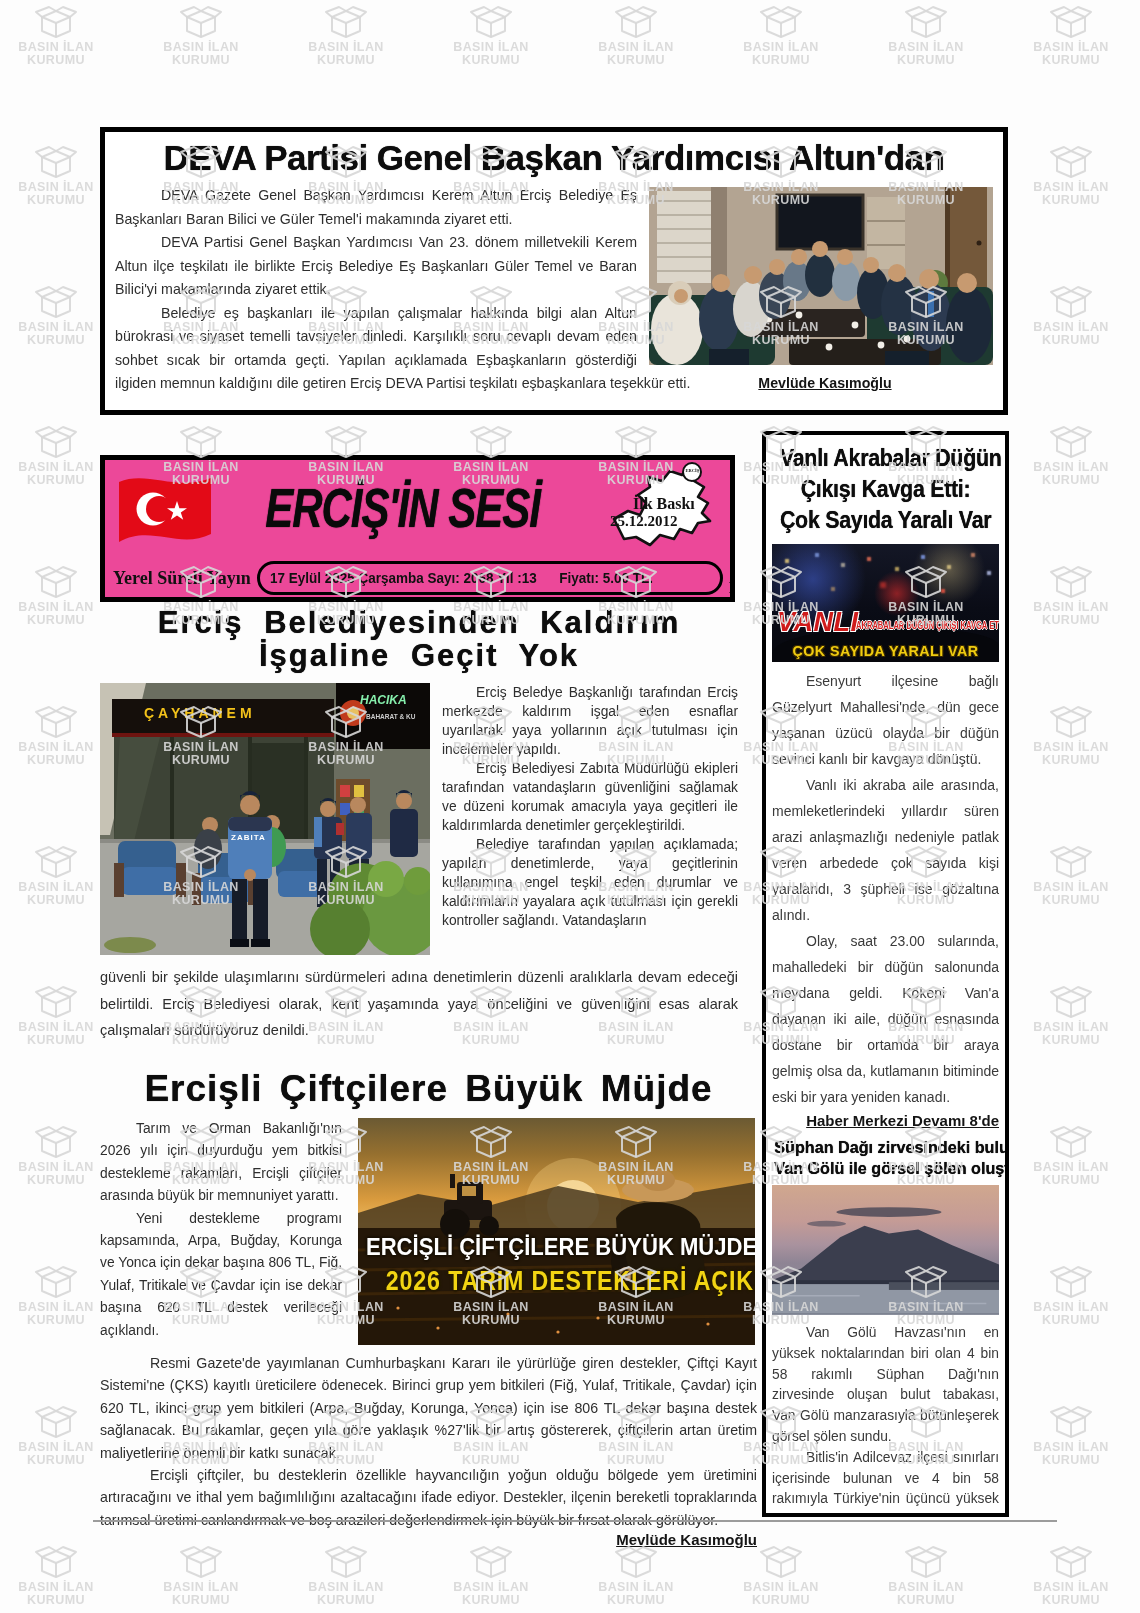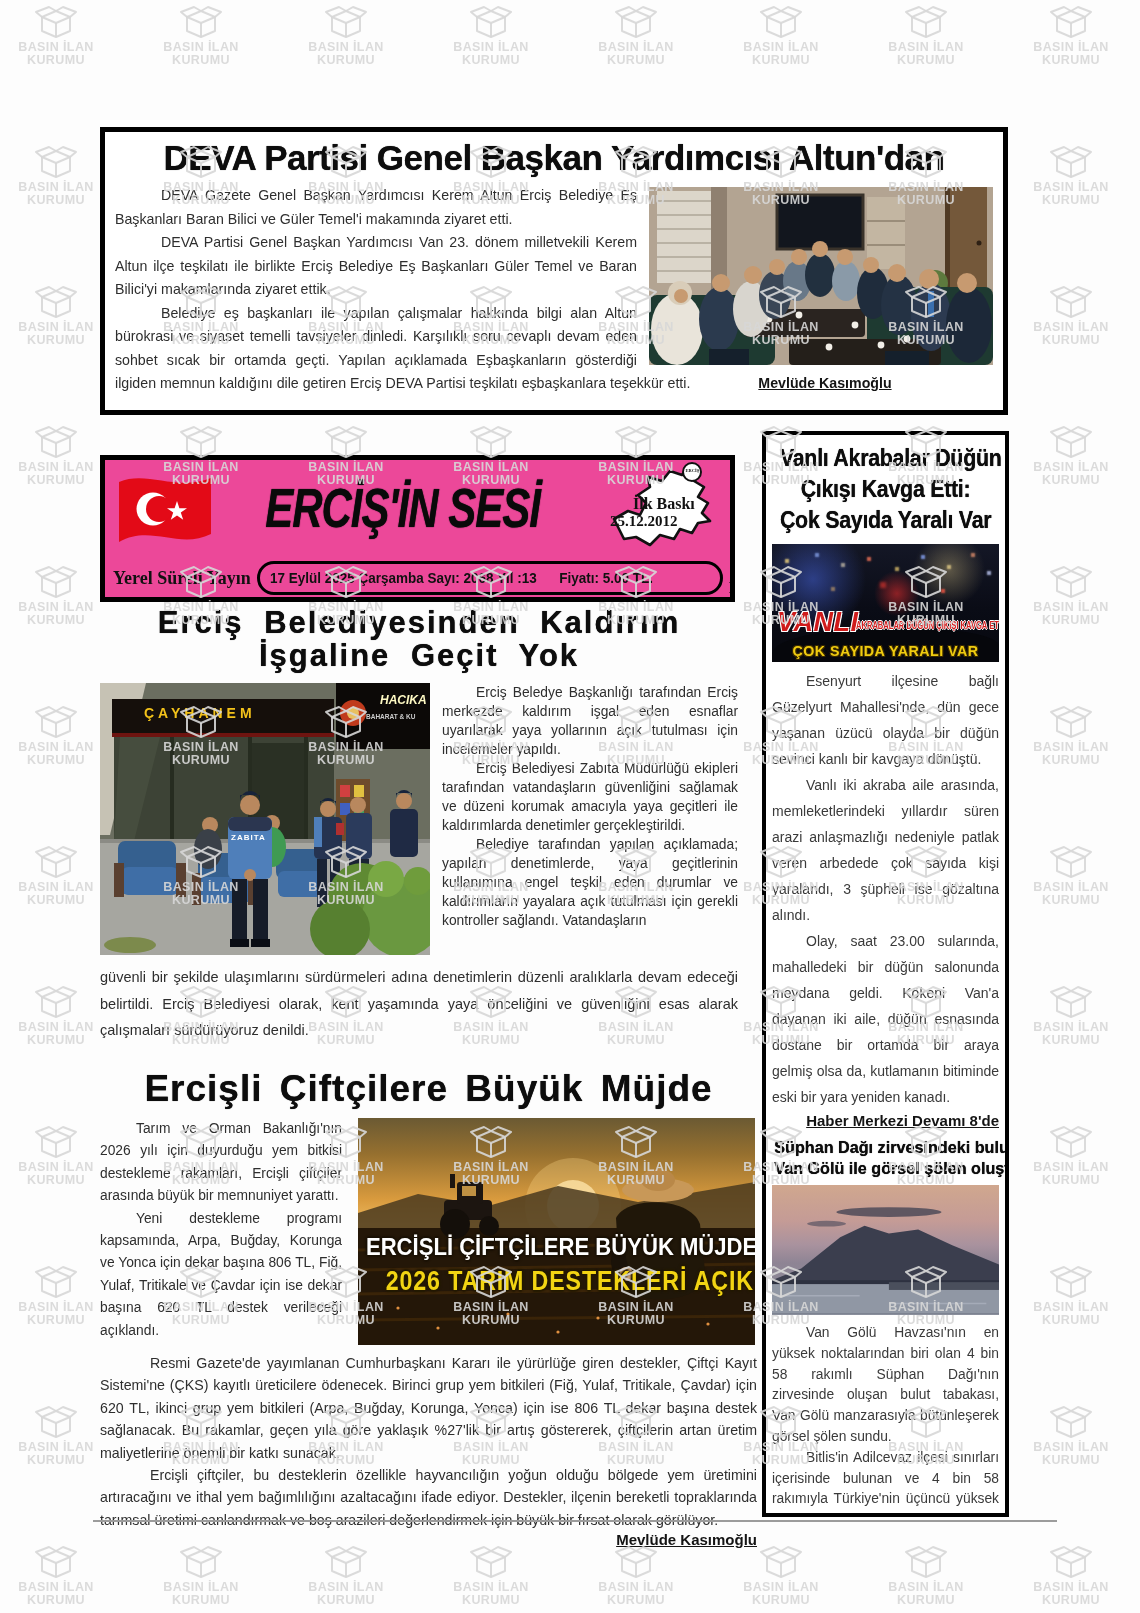--- a/index.html
+++ b/index.html
@@ -1528,21 +1528,21 @@
         <path d="M296,115 A8,8 0 0 1 312,115 L312,110 L296,110 Z" fill="#17233b"></path>
         <rect x="290" y="126" width="28" height="48" rx="5" fill="#1f2a44"></rect>
         <circle cx="262" cy="214" r="34" fill="#5f8a33"></circle>
         <circle cx="302" cy="234" r="40" fill="#6a9840"></circle>
         <circle cx="240" cy="246" r="30" fill="#578030"></circle>
         <circle cx="286" cy="196" r="18" fill="#79a844"></circle>
         <circle cx="318" cy="198" r="14" fill="#6f9c3c"></circle>
         <ellipse cx="30" cy="262" rx="26" ry="8" fill="#7c8a4c"></ellipse>
       </svg>
       <span class="photo-label" style="left:44px;top:22px;font-size:14px;color:#f3c21a;letter-spacing:4px;">ÇAYHANEM</span>
-      <span class="photo-label" style="left:280px;top:10px;font-size:12px;color:#fef9c3;font-style:italic;">HACIKA</span>
+      <span class="photo-label" style="left:260px;top:10px;font-size:12px;color:#86efac;font-style:italic;">HACIKA</span>
       <span class="photo-label" style="left:266px;top:30px;font-size:6.5px;color:#cccccc;">BAHARAT &amp; KU</span>
       <span class="photo-label" style="left:131px;top:150px;font-size:8px;color:#fff;letter-spacing:1px;">ZABITA</span>
     </div>
     <div class="sw-text">
       <p>Erciş Beledye Başkanlığı tarafından Erciş merkezde kaldırım işgal eden esnaflar uyarılarak yaya yollarının açık tutulması için incelemeler yapıldı.</p>
       <p>Erciş Belediyesi Zabıta Müdürlüğü ekipleri tarafından vatandaşların güvenliğini sağlamak ve düzeni korumak amacıyla yaya geçitleri ile kaldırımlarda denetimler gerçekleştirildi.</p>
       <p>Belediye tarafından yapılan açıklamada; yapılan denetimlerde, yaya geçitlerinin kullanımına engel teşkil eden durumlar ve kaldırımların yayalara açık tutulması için gerekli kontroller sağlandı. Vatandaşların</p>
     </div>
   </div>
   <div class="sw-full">

